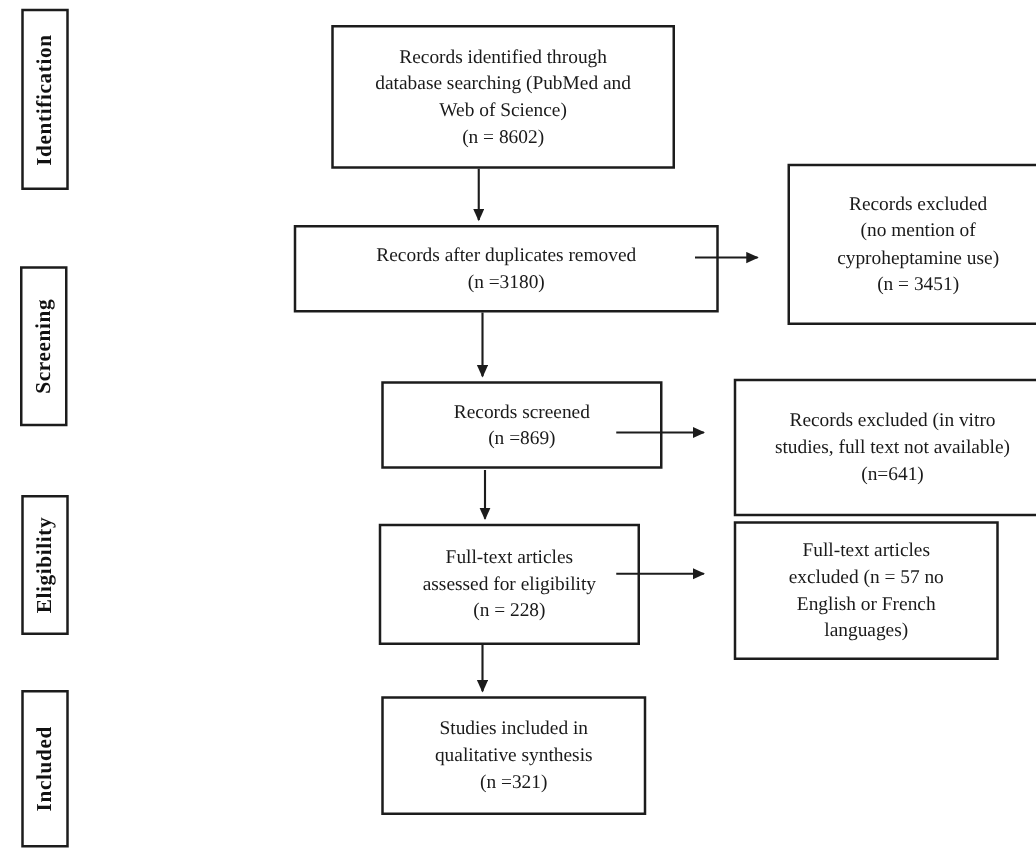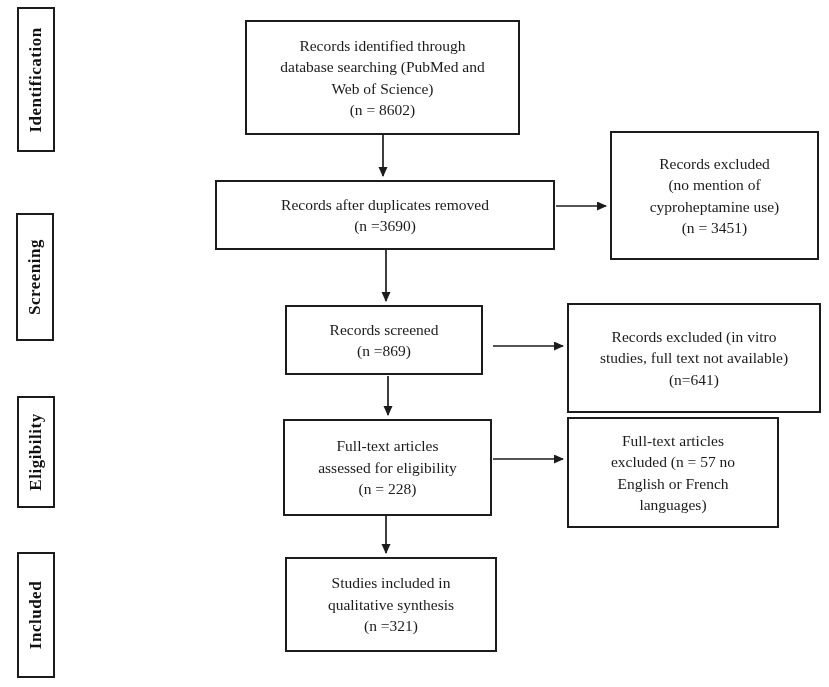--- a/index.html
+++ b/index.html
@@ -18,20 +18,21 @@
   }
   .box {
     position: absolute;
     border: 2px solid #1c1c1c;
     background: #ffffff;
     display: flex;
     align-items: center;
     justify-content: center;
     box-sizing: border-box;
     text-align: center;
+    margin-left: 20px;
   }
   .box-text {
     white-space: pre-line;
     font-size: 15.5px;
     line-height: 1.38;
     color: #1a1a1a;
     padding: 2px 4px;
   }
   .stage-box {
     position: absolute;
@@ -80,23 +81,23 @@
   </div>
 
   <div class="box" style="left:245px; top:20px; width:275px; height:115px">
     <span class="box-text">Records identified through
 database searching (PubMed and
 Web of Science)
 (n = 8602)</span>
   </div>
   <div class="box" style="left:215px; top:180px; width:340px; height:70px">
     <span class="box-text">Records after duplicates removed
-(n =3690)</span>
+(n =3180)</span>
   </div>
-  <div class="box" style="left:285px; top:305px; width:198px; height:70px">
+  <div class="box" style="left:285px; top:305px; width:225px; height:70px">
     <span class="box-text">Records screened
 (n =869)</span>
   </div>
   <div class="box" style="left:283px; top:419px; width:209px; height:97px">
     <span class="box-text">Full-text articles
 assessed for eligibility
 (n = 228)</span>
   </div>
   <div class="box" style="left:285px; top:557px; width:212px; height:95px">
     <span class="box-text">Studies included in

